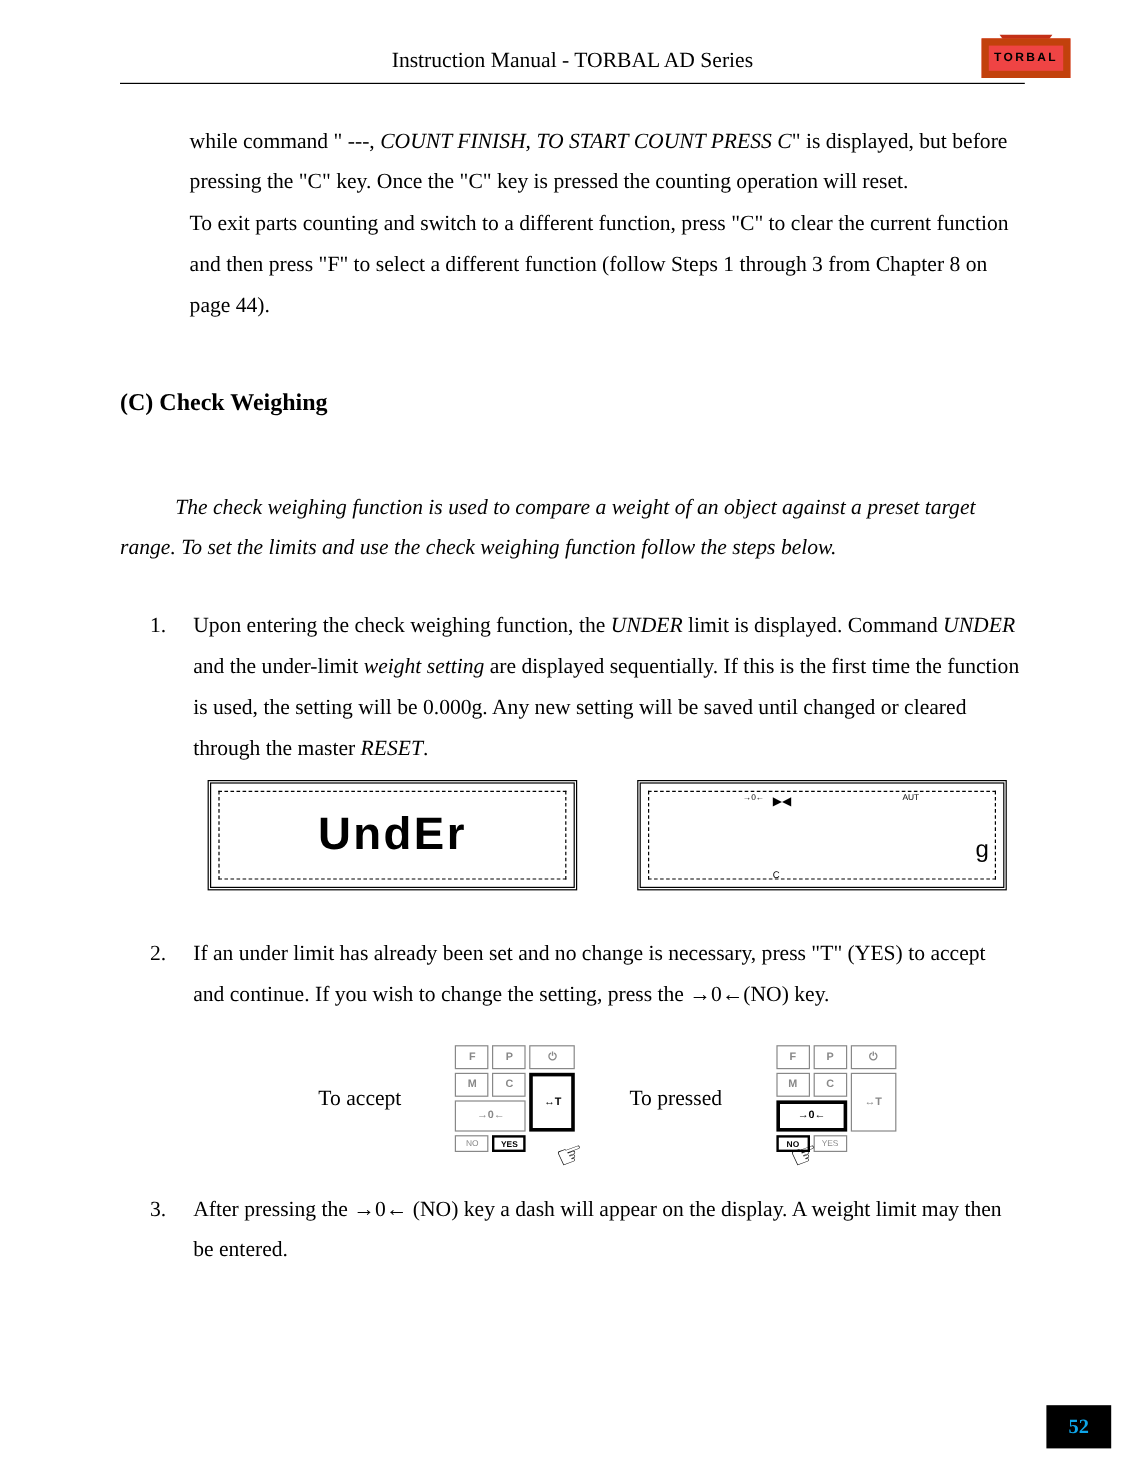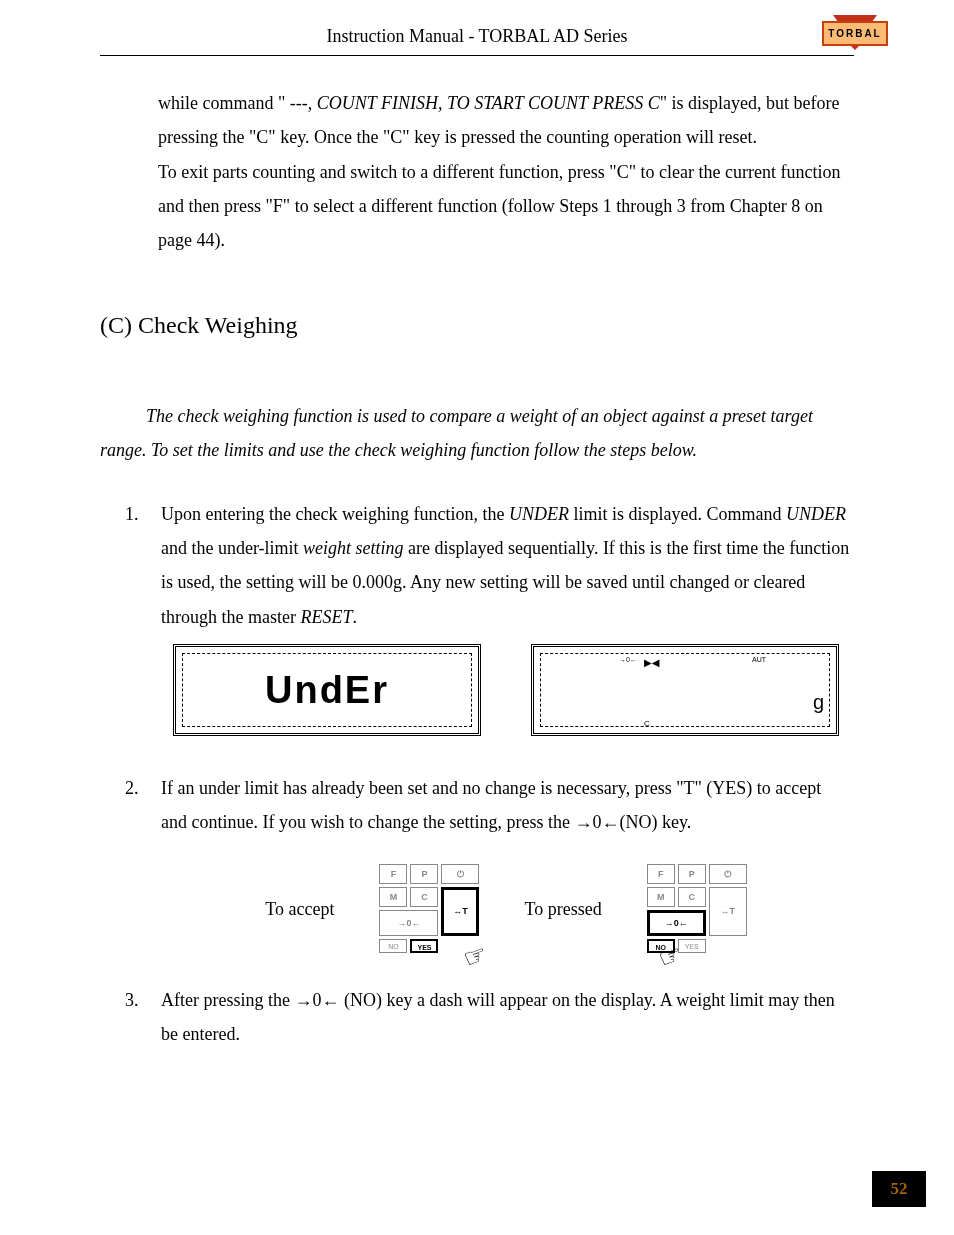--- a/index.html
+++ b/index.html
@@ -8,21 +8,21 @@
     font-family: "Times New Roman", Times, serif;
     font-size: 18px;
     line-height: 1.9;
     color: #000;
     background: #fff;
   }
   .page {
     width: 954px;
     height: 1235px;
     box-sizing: border-box;
-    padding: 19px 60px 30px 60px;
+    padding: 33px 60px 30px 60px;
     position: relative;
   }
   .header-area {
     position: relative;
     margin: 0 40px 30px 40px;
   }
   .header-title {
     text-align: center;
     font-size: 18px;
     padding-bottom: 2px;
@@ -35,27 +35,27 @@
   .logo {
     position: absolute;
     right: -40px;
     top: -5px;
     width: 78px;
     height: 48px;
     text-align: center;
   }
   .logo-box {
     display: inline-block;
-    border: 2px solid #c2410c;
+    border: 6px solid #c2410c;
     font-size: 10px;
     letter-spacing: 2px;
     font-family: Arial, sans-serif;
     font-weight: bold;
     padding: 1px 4px;
-    background: #fdba74;
+    background: #ef4444;
     position: relative;
     z-index: 2;
   }
   .logo-tri {
     width: 0; height: 0;
     border-left: 22px solid transparent;
     border-right: 22px solid transparent;
     border-top: 30px solid #c33017;
     position: absolute;
     left: 50%;
@@ -79,22 +79,22 @@
   }
   .para {
     text-align: left;
     margin-bottom: 30px;
   }
   .para-indent {
     text-indent: 0;
     padding-left: 58px;
   }
   .section-heading {
-    font-weight: normal;
-    font-size: 24px;
+    font-weight: bold;
+    font-size: 20px;
     margin: 46px 0 50px 0;
   }
   .intro-para {
     text-indent: 46px;
     padding-left: 0;
     font-style: italic;
   }
   ol.steps {
     list-style: decimal;
     padding-left: 40px;
@@ -219,21 +219,21 @@
     transform: rotate(-20deg);
   }
   .keypad-a .hand { right: -8px; bottom: -28px; }
   .keypad-b .hand { left: 12px; bottom: -28px; }
 
   .page-num {
     position: absolute;
     right: 28px;
     bottom: 28px;
     background: #000;
-    color: #a16207;
+    color: #0ea5e9;
     font-weight: bold;
     padding: 2px 10px;
     font-size: 17px;
     width: 34px;
     text-align: center;
   }
 </style>
 </head>
 <body>
 

